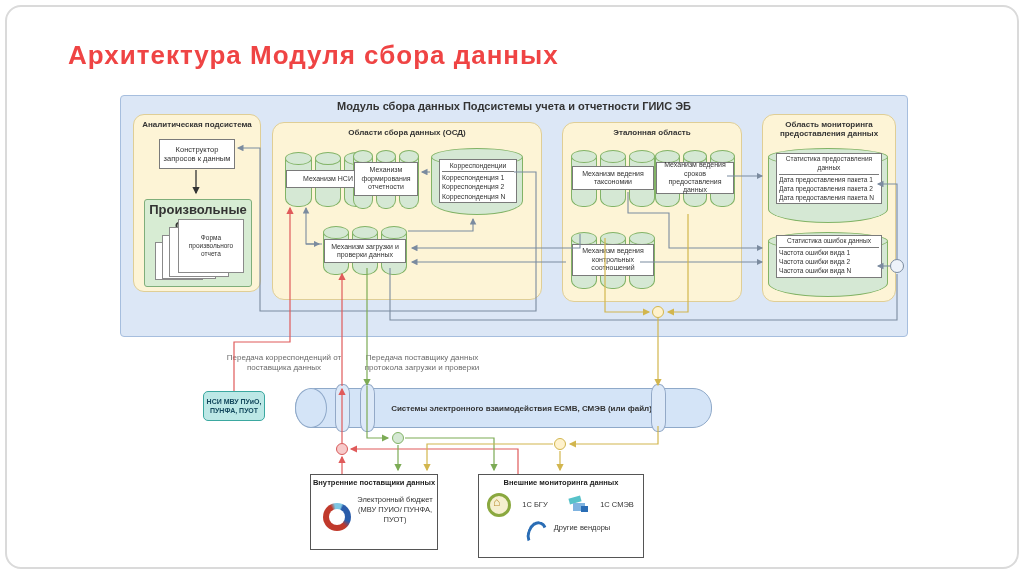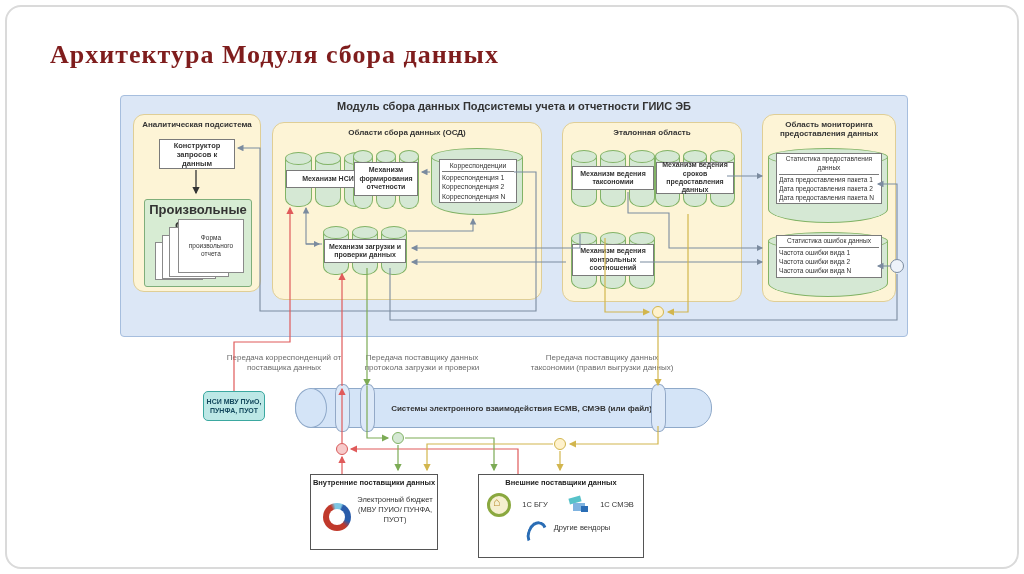--- a/index.html
+++ b/index.html
@@ -1,33 +1,33 @@
 <!DOCTYPE html>
 <html><head>
 <meta charset="utf-8">
 <style>
   html,body{margin:0;padding:0;background:#fff;}
   #stage{position:relative;width:1024px;height:574px;background:#fff;overflow:hidden;
          font-family:"Liberation Sans",sans-serif;color:#3a3a3a;}
   .frame{position:absolute;inset:5px;border:2px solid #dadada;border-radius:16px;pointer-events:none;}
-  #slide-title{position:absolute;left:50px;top:40px;font-family:Liberation Serif, serif;
-        font-weight:bold;font-size:26px;letter-spacing:1px;color:#7f1d1d;white-space:nowrap;}
+  #slide-title{position:absolute;left:68px;top:40px;font-family:Liberation Sans, sans-serif;
+        font-weight:bold;font-size:26px;letter-spacing:1px;color:#ef4444;white-space:nowrap;}
   
   #module{position:absolute;left:120px;top:95px;width:786px;height:240px;background:#dce7f6;
         border:1px solid #a6bede;border-radius:4px;}
   .mod-header{position:absolute;left:0;right:0;top:4px;font-size:11px;font-weight:bold;color:#333;text-align:center;}
   .section{position:absolute;background:#fdf4d6;border:1px solid #dfce96;border-radius:12px;}
   .stacked::before,.stacked::after{content:"";position:absolute;inset:0;background:#fdf4d6;
         border:1px solid #dfce96;border-radius:12px;z-index:-1;}
   .stacked::before{transform:translate(5px,5px);}
   .stacked::after{transform:translate(10px,10px);}
   .sec-title{position:absolute;left:0;right:0;top:5px;font-size:8px;font-weight:bold;color:#333;
         text-align:center;line-height:1.15;}
   .wbox{position:absolute;background:#fff;border:1px solid #7a7a7a;display:flex;align-items:center;
-        justify-content:center;text-align:center;font-size:7px;line-height:1.2;color:#333;padding:1px;box-sizing:border-box;z-index:5;font-weight:bold;}
+        justify-content:center;text-align:center;font-size:7px;line-height:1.2;color:#333;padding:1px;box-sizing:border-box;z-index:5;}
   .greenbox{position:absolute;background:#d7ecd3;border:1px solid #7fae7a;border-radius:3px;}
   
   .mech{position:absolute;}
   .cyl{position:absolute;top:8px;bottom:0;width:31%;background:#d5e8d4;border:1px solid #82b366;border-top:none;
         border-radius:0 0 45% 45%/0 0 9px 9px;box-sizing:border-box;}
   .cyl::before{content:"";position:absolute;left:-1px;right:-1px;top:-7px;height:13px;background:#d5e8d4;
         border:1px solid #82b366;border-radius:50%;box-sizing:border-box;}
   .cyl.c1{left:0;} .cyl.c2{left:34.5%;} .cyl.c3{left:69%;}
   
   .bigcyl{position:absolute;background:#d5e8d4;border:1px solid #82b366;border-top:none;
@@ -158,39 +158,38 @@
         <div class="lt">Статистика ошибок данных</div>
         <div>Частота ошибки вида 1</div>
         <div>Частота ошибки вида 2</div>
         <div>Частота ошибки вида N</div>
       </div>
     </div>
   </div>
 
   <div class="lbl" style="left:223px;top:353px;width:122px;">Передача корреспонденций от поставщика данных</div>
   <div class="lbl" style="left:356px;top:353px;width:132px;">Передача поставщику данных протокола загрузки и проверки</div>
-  <div class="lbl" style="left:526px;top:353px;width:152px;">Передача поставщику данных таксономии (правил выгрузки данных)</div>
 
   <div id="nsi-src">НСИ МВУ ПУиО, ПУНФА, ПУОТ</div>
 
   <div id="pipe">
     <div class="pipetext">Системы электронного взаимодействия ЕСМВ, СМЭВ (или файл)</div>
   </div>
   <div class="port" style="left:335px;top:384px;"></div>
   <div class="port" style="left:360px;top:384px;"></div>
   <div class="port" style="left:651px;top:384px;"></div>
 
   <div class="supbox" style="left:310px;top:474px;width:126px;height:74px;">
     <div class="sup-title">Внутренние поставщики данных</div>
     <div class="eb-logo" style="left:12px;top:28px;"></div>
     <div class="suptext" style="left:46px;top:20px;width:76px;">Электронный бюджет (МВУ ПУИО/ ПУНФА, ПУОТ)</div>
   </div>
 
   <div class="supbox" style="left:478px;top:474px;width:164px;height:82px;">
-    <div class="sup-title">Внешние поставщики данных</div>
+    <div class="sup-title">Внешние мониторинга данных</div>
     <div class="wreath-logo" style="left:8px;top:18px;"></div>
     <div class="suptext" style="left:34px;top:25px;width:44px;">1С БГУ</div>
     <div class="zkgu-logo" style="left:88px;top:18px;">
       <i class="a"></i>
         <i class="b"></i>
         <i class="c"></i>
     </div>
     <div class="suptext" style="left:114px;top:25px;width:48px;">1С СМЭВ</div>
     <div class="vendor-logo" style="left:48px;top:46px;"></div>
     <div class="suptext" style="left:74px;top:48px;width:58px;">Другие вендоры</div>

